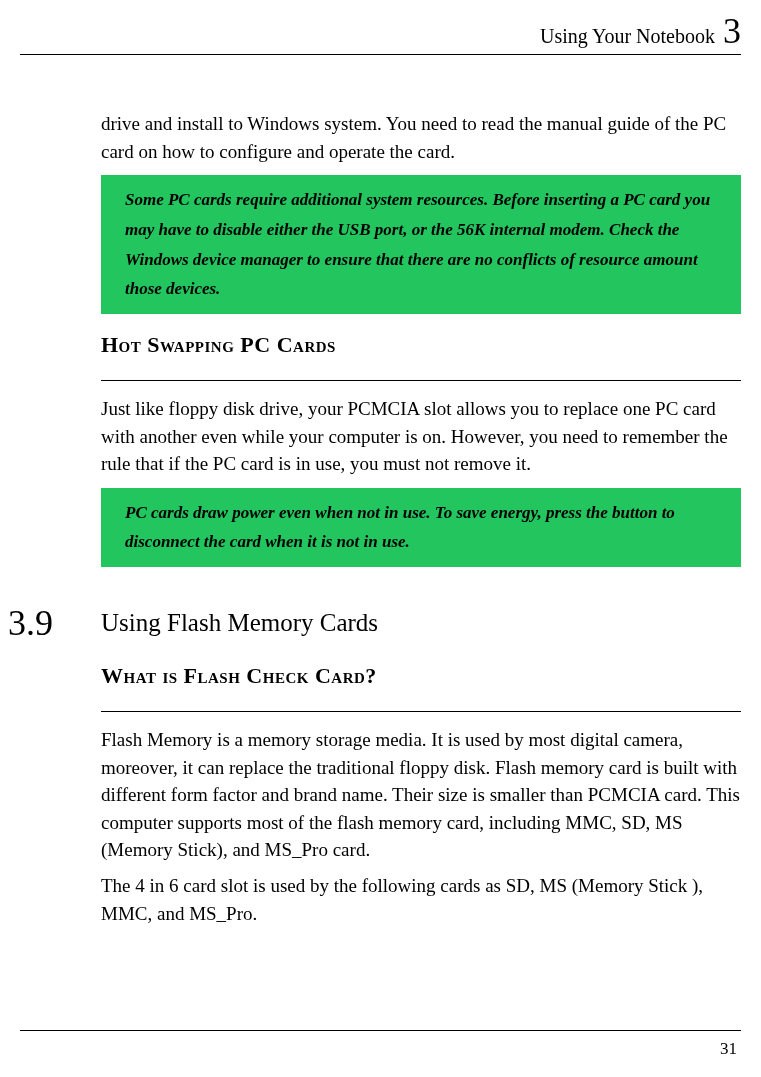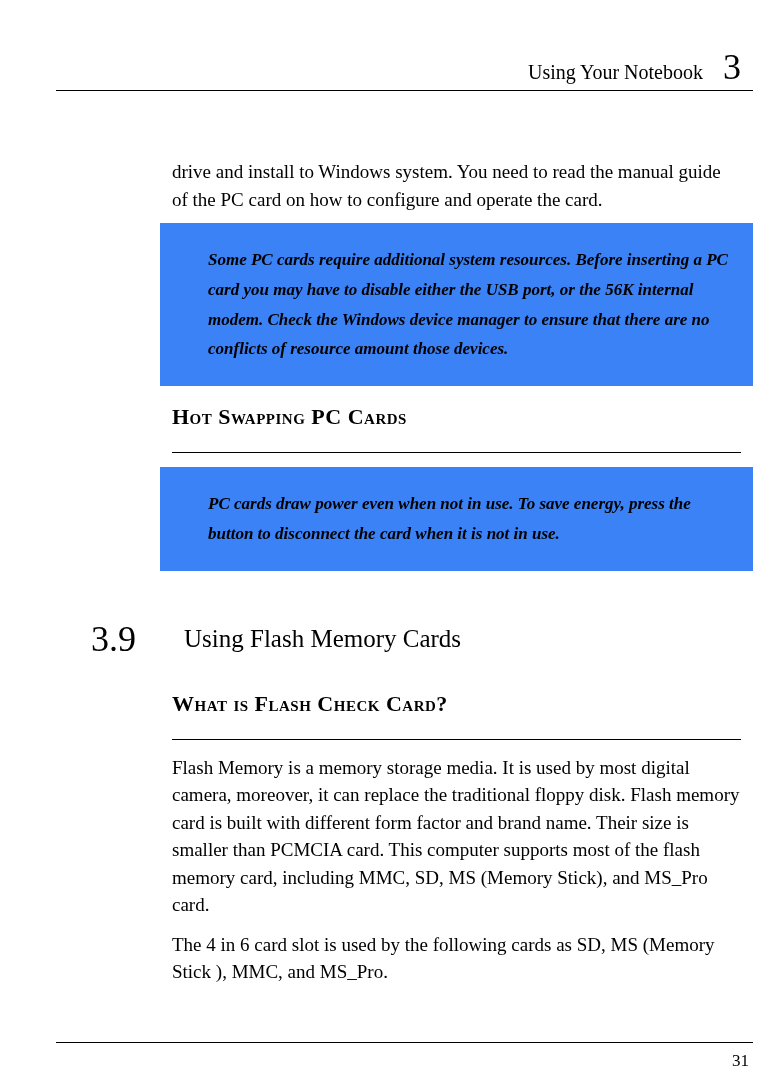--- a/index.html
+++ b/index.html
@@ -1,16 +1,16 @@
 <!DOCTYPE html>
 <html><head>
   <meta charset="utf-8">
   <style>
     * {
-      margin: 12px;
+      margin: 0;
       padding: 0;
       box-sizing: border-box;
     }
     body {
       width: 761px;
       height: 1077px;
       background: #ffffff;
       font-family: Garamond, Georgia, 'Times New Roman', serif;
       color: #000;
       position: relative;
@@ -32,30 +32,30 @@
     }
     .header-num {
       font-size: 36px;
       display: inline;
       vertical-align: baseline;
       margin-left: 4px;
     }
     .content {
       position: absolute;
       top: 110px;
-      left: 124px;
+      left: 101px;
       right: 20px;
     }
     .body-text {
       font-size: 19px;
       line-height: 1.45;
       margin-bottom: 8px;
     }
     .note-box {
-      background: #3b82f6;
+      background: #22c55e;
       padding: 10px 12px 10px 12px;
       margin: 10px 0 18px 0;
       display: flex;
       align-items: flex-start;
     }
     .note-icon {
       font-family: Arial, sans-serif;
       font-size: 18px;
       margin-right: 12px;
       margin-top: 2px;
@@ -124,20 +124,21 @@
 
   <p class="body-text">drive and install to Windows system. You need to read the manual guide of the PC card on how to configure and operate the card.</p>
 
   <div class="note-box">
     <span class="note-icon"></span>
     <span class="note-text">Some PC cards require additional system resources. Before inserting a PC card you may have to disable either the USB port, or the 56K internal modem. Check the Windows device manager to ensure that there are no conflicts of resource amount those devices.</span>
   </div>
 
   <h2 class="subheading">Hot Swapping PC Cards</h2>
 
+  <p class="body-text">Just like floppy disk drive, your PCMCIA slot allows you to replace one PC card with another even while your computer is on. However, you need to remember the rule that if the PC card is in use, you must not remove it.</p>
 
   <div class="note-box">
     <span class="note-icon"></span>
     <span class="note-text">PC cards draw power even when not in use. To save energy, press the button to disconnect the card when it is not in use.</span>
   </div>
 
   <div class="section-row section-wrap">
     <span class="section-num">3.9</span>
     <span class="section-title">Using Flash Memory Cards</span>
   </div>

